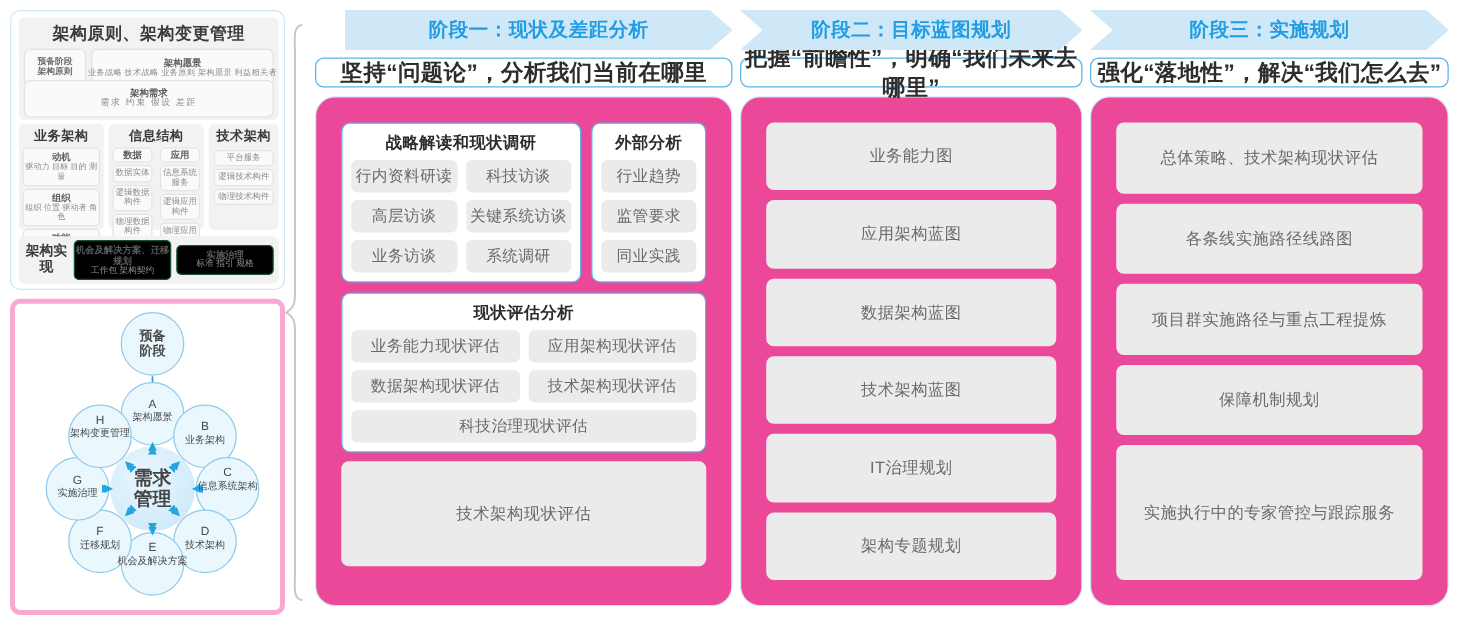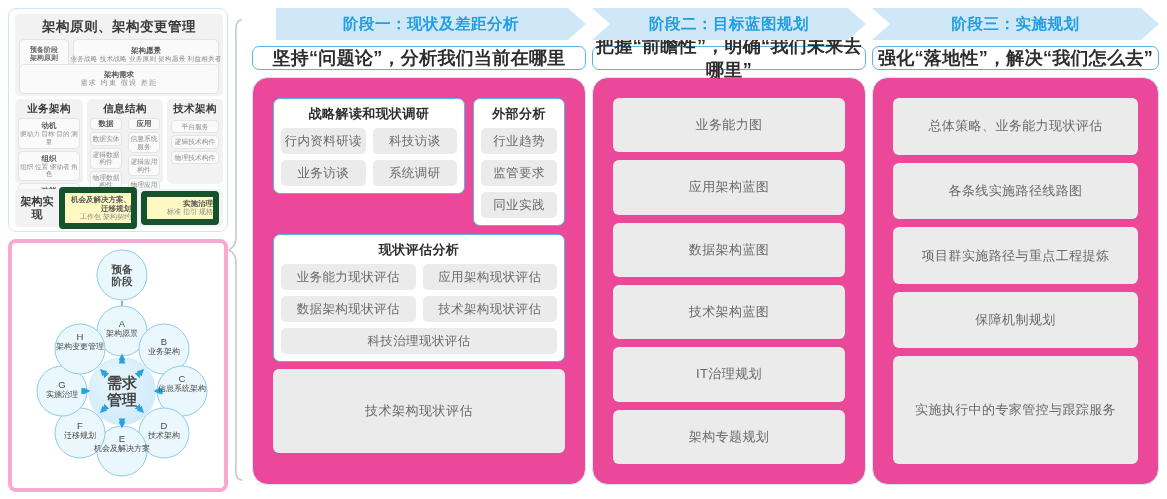--- a/index.html
+++ b/index.html
@@ -85,22 +85,22 @@
 
   .t-foot {
     position: absolute; left: 6px; top: 180px; width: 208px; height: 38px;
     background: #f2f2f2; border-radius: 5px; display: flex; align-items: center; padding: 0 4px; gap: 4px;
   }
   .t-foot-label {
     width: 36px; text-align: center; font-size: 11px; font-weight: bold; color: #3a3a3a;
     line-height: 1.15;
   }
   .t-foot-box {
-    flex: 1; background: #fef9c3; border: 6px solid #14532d; border-radius: 4px;
-    text-align: right; padding: 2px 0; line-height: 1.2;
+    flex: 1; background: #000000; border: 1px solid #14532d; border-radius: 4px;
+    text-align: center; padding: 2px 0; line-height: 1.2;
   }
   .t-foot-box .tt { display: block; font-size: 7.5px; font-weight: bold; color: #5c5c5c; }
   .t-foot-box .ts { display: block; font-size: 7px; color: #8d8d8d; }
 
   
   .adm-svg { position: absolute; left: 0; top: 0; }
   .adm-node-text {
     position: absolute; text-align: center; line-height: 1.12;
     color: #4a4a4a; pointer-events: none;
   }
@@ -367,20 +367,24 @@
 
       <div class="p1-top">
         <div class="p1-left">
           <div class="group">
             <div class="group-title">战略解读和现状调研</div>
             <div class="chip-row">
               <div class="chip">行内资料研读</div>
               <div class="chip">科技访谈</div>
             </div>
             <div class="chip-row">
+              <div class="chip">高层访谈</div>
+              <div class="chip">关键系统访谈</div>
+            </div>
+            <div class="chip-row">
               <div class="chip">业务访谈</div>
               <div class="chip">系统调研</div>
             </div>
           </div>
         </div>
 
         <div class="p1-right">
           <div class="group">
             <div class="group-title">外部分析</div>
             <div class="chip-row">
@@ -428,21 +432,21 @@
         <div class="big-chip" style="flex:1;">架构专题规划</div>
       </div>
     </div>
   </div>
 
   <div class="phase p3">
     <div class="chev arrowin">阶段三：实施规划</div>
     <div class="subtitle">强化“落地性”，解决“我们怎么去”</div>
     <div class="body-panel">
       <div class="stack">
-        <div class="big-chip" style="flex:1;">总体策略、业务能力现状评估</div>
+        <div class="big-chip" style="flex:1;">总体策略、技术架构现状评估</div>
         <div class="big-chip" style="flex:1;">各条线实施路径线路图</div>
         <div class="big-chip" style="flex:1;">项目群实施路径与重点工程提炼</div>
         <div class="big-chip" style="flex:1;">保障机制规划</div>
         <div class="big-chip" style="flex:1.9;">实施执行中的专家管控与跟踪服务</div>
       </div>
     </div>
   </div>
 
 </div>
 

